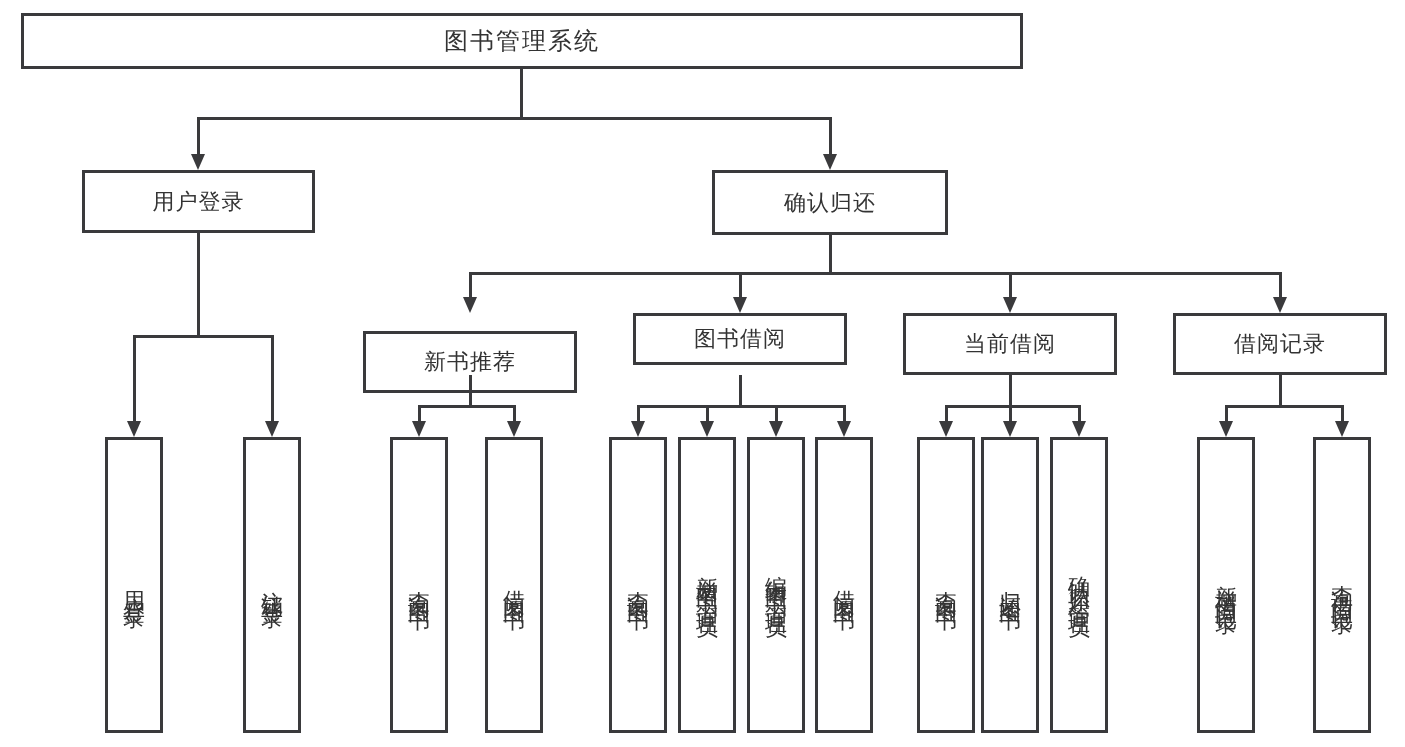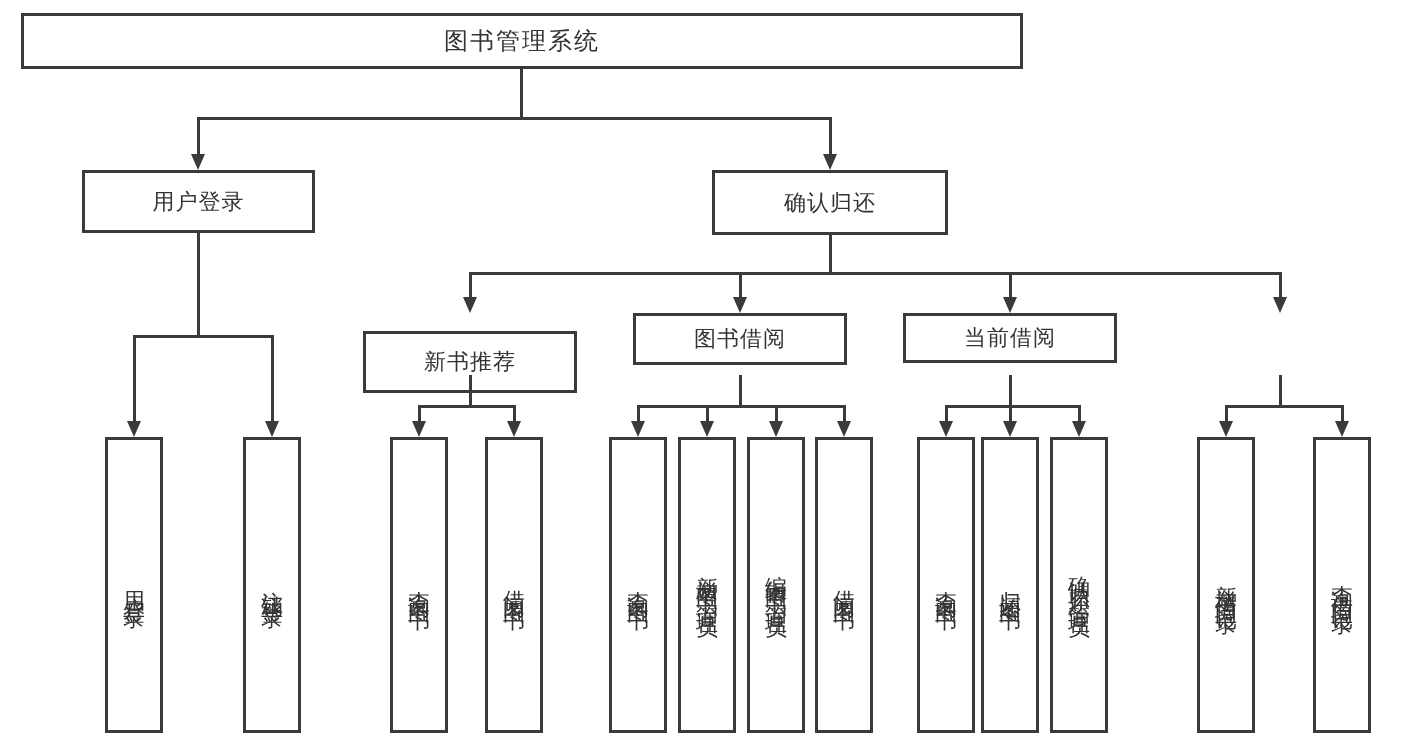--- a/index.html
+++ b/index.html
@@ -46,22 +46,25 @@
   <div class="box hbox" style="left:712px;top:170px;width:236px;height:65px">
     <span>确认归还</span>
   </div>
 
   <div class="box hbox" style="left:363px;top:331px;width:214px;height:62px">
     <span>新书推荐</span>
   </div>
   <div class="box hbox" style="left:633px;top:313px;width:214px;height:52px">
     <span>图书借阅</span>
   </div>
-  <div class="box hbox" style="left:903px;top:313px;width:214px;height:50px">
+  <div class="box hbox" style="left:903px;top:313px;width:214px;height:62px">
     <span>当前借阅</span>
+  </div>
+  <div class="box hbox" style="left:1173px;top:313px;width:214px;height:62px">
+    <span>借阅记录</span>
   </div>
 
   <div class="box vbox" style="left:105px;top:437px;width:58px;height:296px">
     <span>用户登录</span>
   </div>
   <div class="box vbox" style="left:243px;top:437px;width:58px;height:296px">
     <span>注销登录</span>
   </div>
 
   <div class="box vbox" style="left:390px;top:437px;width:58px;height:296px">

